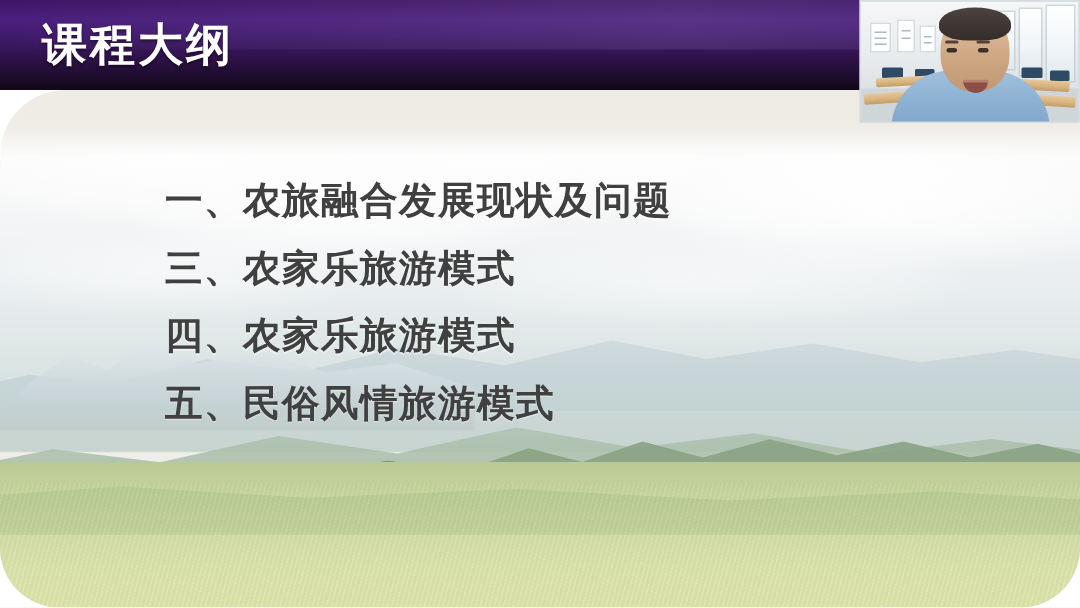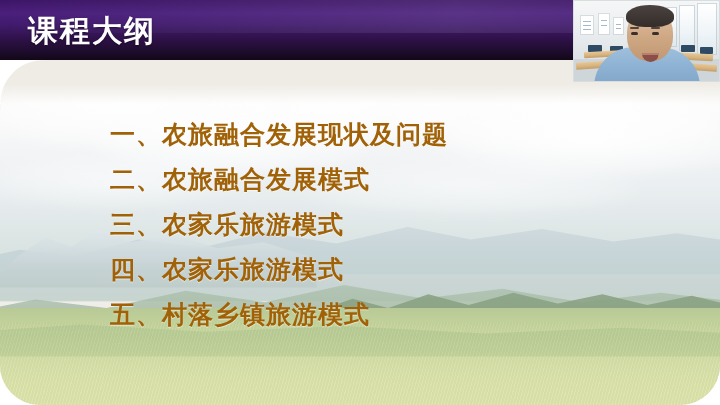--- a/index.html
+++ b/index.html
@@ -215,21 +215,21 @@
   .outline-list {
     position: absolute;
     left: 110px;
     top: 112px;
     width: 470px;
   }
   .outline-item {
     font-size: 25px;
     line-height: 45px;
     font-weight: bold;
-    color: #a16207;
+    color: #404040;
     letter-spacing: 1px;
     white-space: nowrap;
     text-shadow: 0 1px 1px rgba(255,255,255,0.55);
   }
 
   
   .webcam {
     position: absolute;
     left: 573px;
     top: 0;
@@ -378,24 +378,23 @@
       <div class="ph-meadow-hill"></div>
       <div class="ph-meadow-tex"></div>
       <div class="ph-haze"></div>
     </div>
   </div>
 
   <div class="content-sheet"></div>
 
   <div class="outline-list">
     <div class="outline-item">一、农旅融合发展现状及问题</div>
-    <div class="outline-item">二、农旅融合发展模式</div>
     <div class="outline-item">三、农家乐旅游模式</div>
     <div class="outline-item">四、农家乐旅游模式</div>
-    <div class="outline-item">五、村落乡镇旅游模式</div>
+    <div class="outline-item">五、民俗风情旅游模式</div>
   </div>
 
   <div class="header-bar">
     <div class="header-sheen"></div>
     <div class="header-title">课程大纲</div>
   </div>
 
   <div class="webcam">
     <div class="wc-scene">
       <div class="wc-wall"></div>

